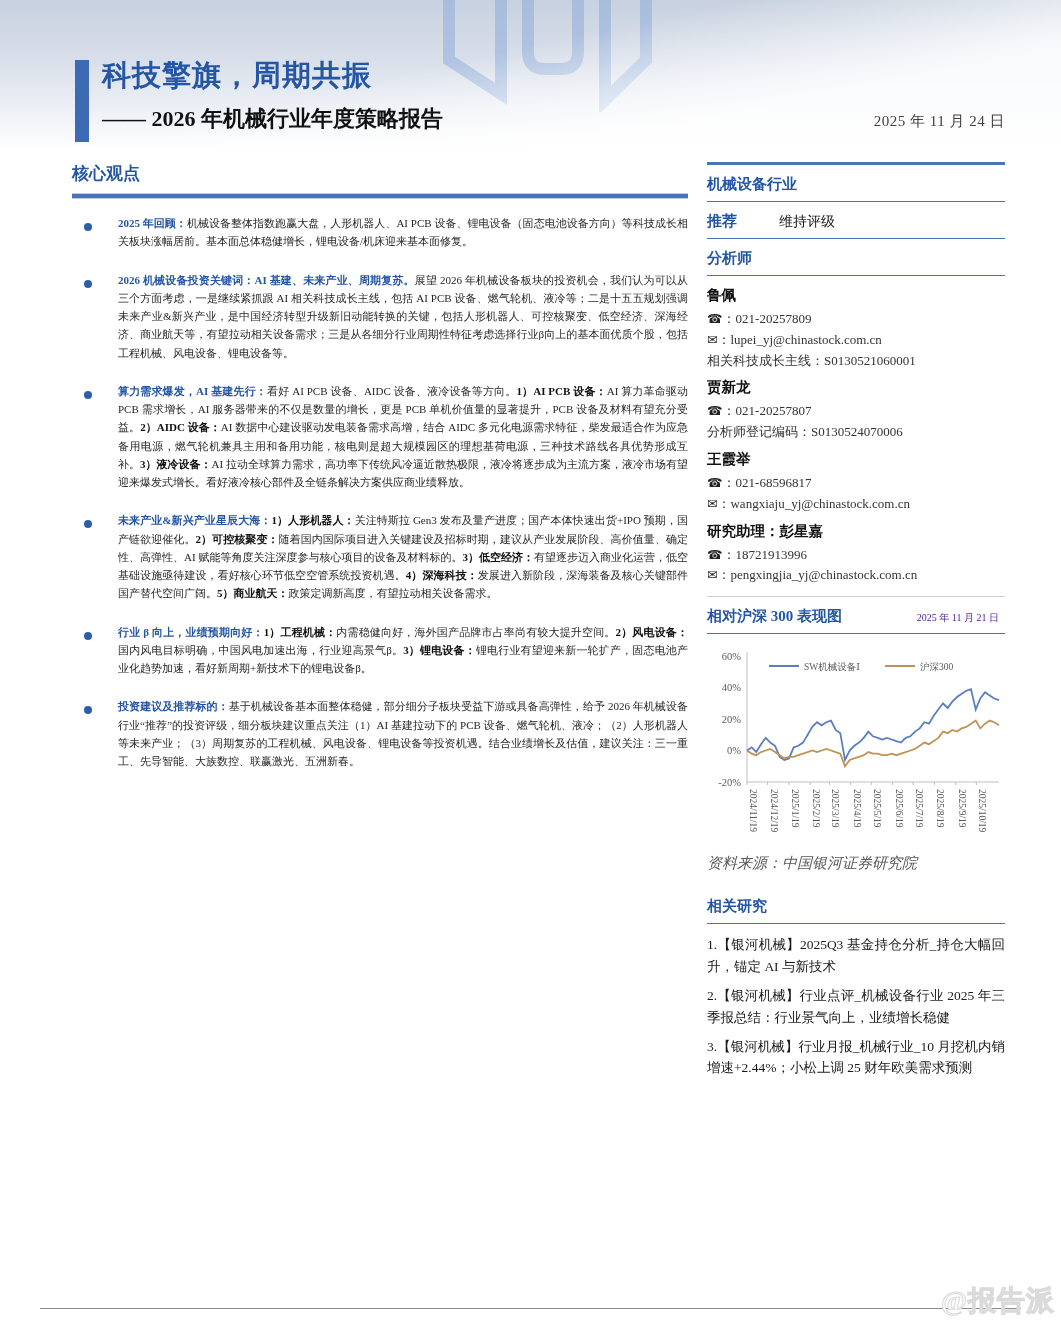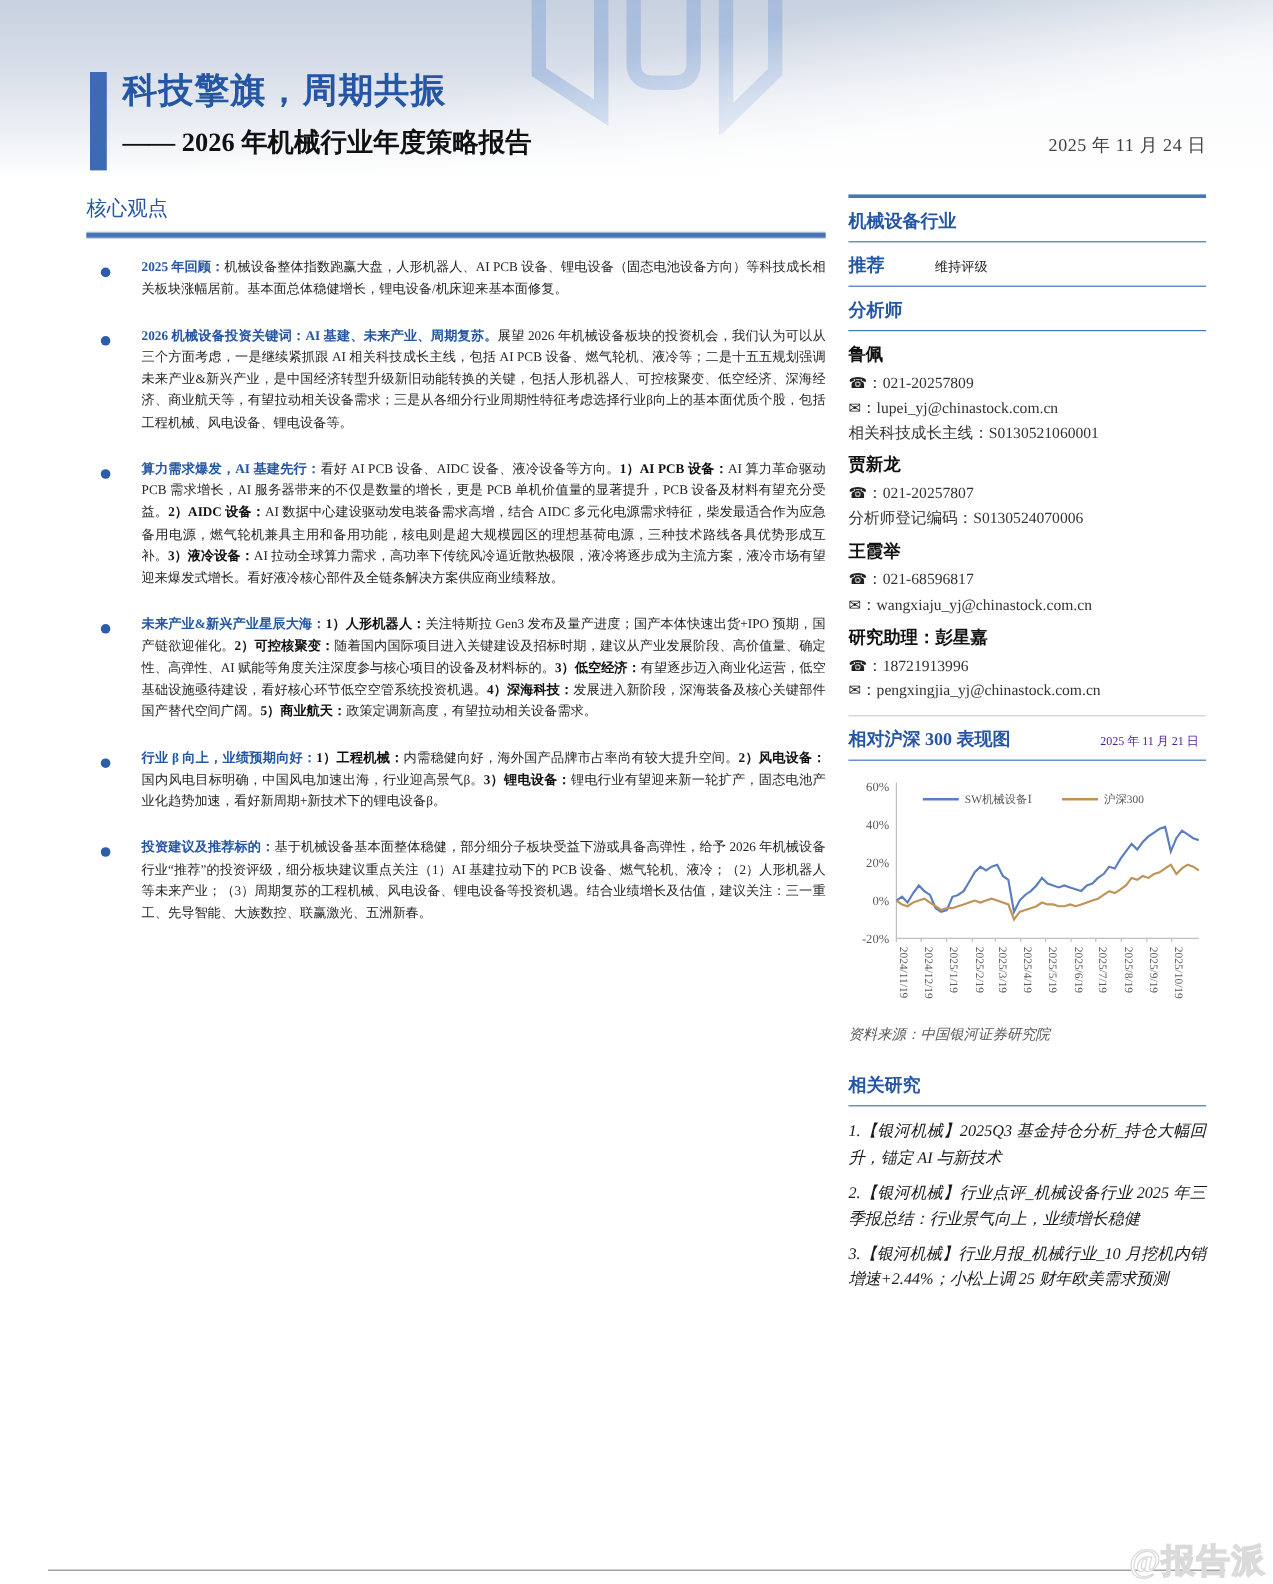--- a/index.html
+++ b/index.html
@@ -25,50 +25,50 @@
   .header{ position:absolute; left:102px; right:56px; top:56px; }
   .report-title{ font-size:29px; font-weight:bold; color:#2456a4; letter-spacing:1px; }
   .sub-row{ display:flex; justify-content:space-between; align-items:baseline; margin-top:8px; }
   .report-subtitle{ font-size:22px; font-weight:bold; color:#111;text-align:right; }
   .report-date{ font-size:15px; color:#404040; letter-spacing:.5px; }
   
   .columns{ position:absolute; left:72px; top:162px; width:933px; display:flex; gap:19px; }
   .left-col{ width:616px; }
   .right-col{ width:298px; }
   
-  .core-heading{ font-size:17px; font-weight:normal; color:#2456a4; margin-bottom:9px; }
+  .core-heading{ font-size:17px; font-weight:bold; color:#2456a4; margin-bottom:9px; }
   .rule-thick{ height:4px; background:#4a74b6; box-shadow:0 1px 0 #bcc9e2, 0 -1px 0 #bcc9e2; margin-bottom:10px; }
   ul.bullets{ list-style:none; margin-top:16px; }
   ul.bullets li{
     position:relative; padding-left:46px; margin-bottom:20px;
     font-size:11px; line-height:1.66; text-align:justify;
   }
   ul.bullets li::before{
     content:''; position:absolute; left:12px; top:9px;
     width:8px; height:8px; border-radius:50%; background:#2b5ea7;
   }
   .seg-lead{ color:#2456a4; font-weight:bold; }
   .seg-b{ color:#111; font-weight:bold; }
   .seg-n{ color:#262626; }
   
   .rule-top{ height:3px; background:#4a74b6; margin-bottom:10px; }
   .sb-heading{ font-size:15px; font-weight:bold; color:#2456a4; }
   .sb-sep{ border-top:1.5px solid #4a74b6; margin:7px 0 10px; }
   .sb-sep.gray{ border-top:1px solid #d0d0d0; margin:10px 0 10px; }
   .rating-row{ display:flex; align-items:baseline; gap:42px; }
-  .rating-status{ font-size:11px; color:#1a1a1a; }
+  .rating-status{ font-size:14px; color:#1a1a1a; }
   .analyst-name{ font-size:14.5px; font-weight:bold; color:#111; margin:7px 0 4px; }
   .contact-row{ font-size:13px; color:#333; line-height:1.6; }
   .cicon{ font-family:"DejaVu Sans",sans-serif; font-size:12.5px; color:#222; }
   .code-row{ font-size:13px; color:#333; line-height:1.6; }
   .chart-head-row{ display:flex; justify-content:space-between; align-items:baseline; padding-right:6px;text-align:center; }
   .chart-date{ font-size:10px; color:#4c1d95; }
   #chart{ display:block; margin-top:4px; }
-  .source{ font-size:12px; font-style:italic; color:#595959; margin:2px 0 24px; }
-  .related-list{ margin-top:2px;font-style:italic; }
+  .source{ font-size:15px; font-style:italic; color:#595959; margin:2px 0 24px; }
+  .related-list{ margin-top:2px; }
   .related-item{ font-size:13.5px; color:#1a1a1a; line-height:1.62; margin-bottom:7px; text-align:justify; }
   
   .footer-line{ position:absolute; left:40px; right:40px; bottom:11px; border-top:1px solid #8a8a8a; }
   .watermark{
     position:absolute; right:6px; bottom:0px;
     font-size:28px; font-weight:bold; color:#ffffff;
     -webkit-text-stroke:1px #dadada; text-shadow:0 0 1px #e4e4e4;
     letter-spacing:1px;
   }
 </style>

